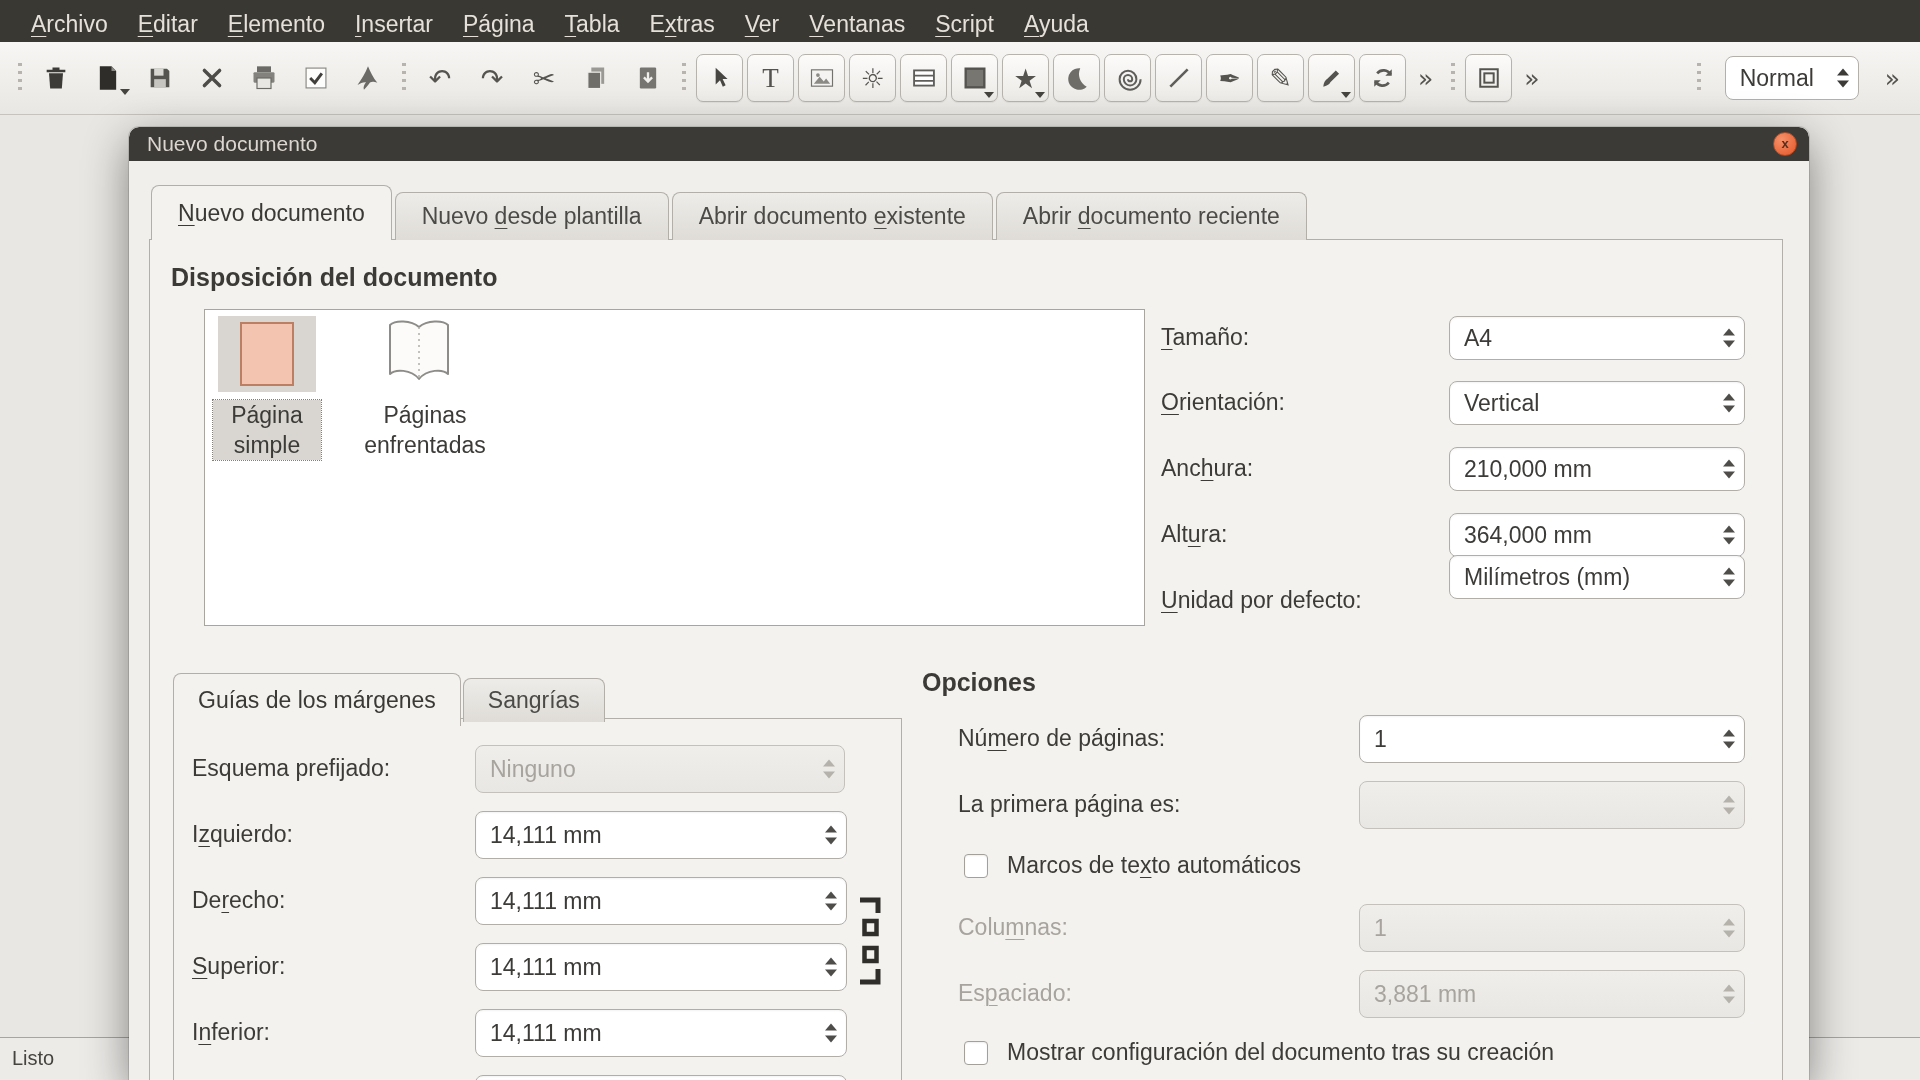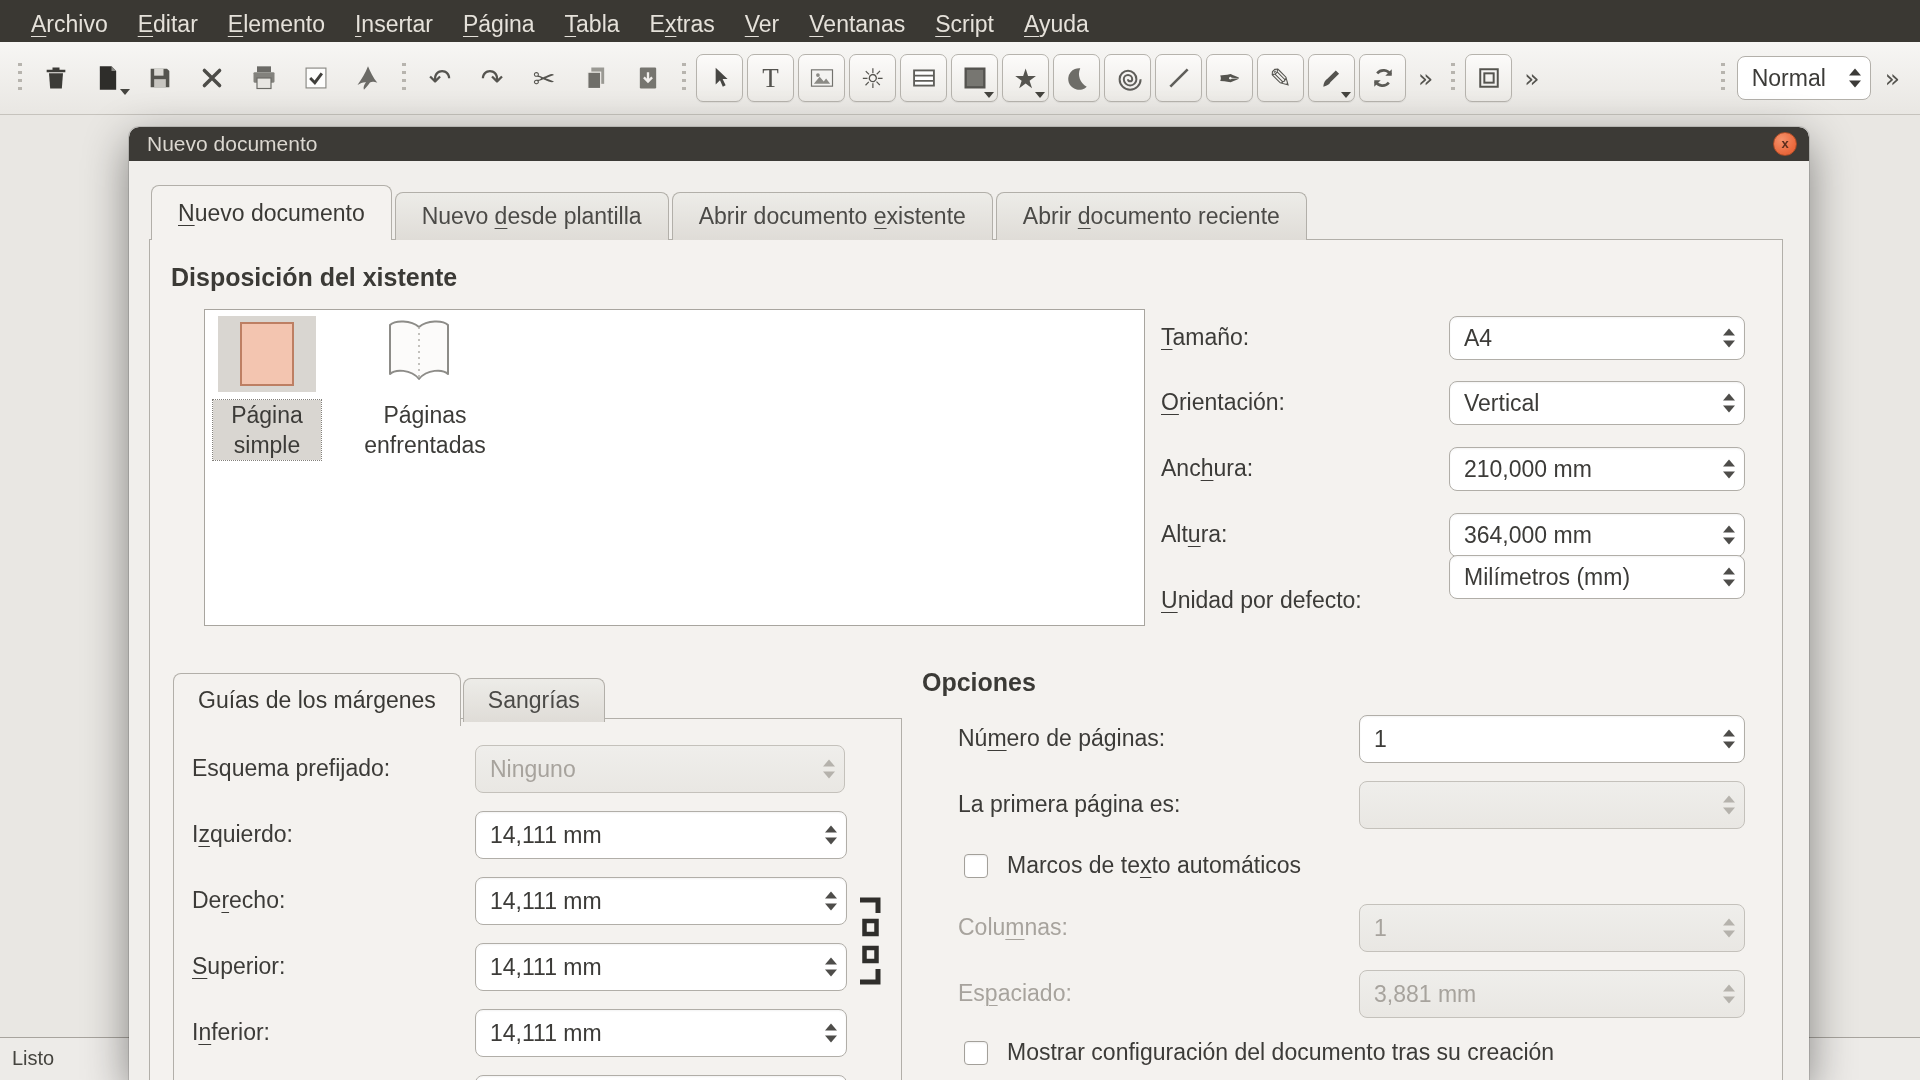--- a/index.html
+++ b/index.html
@@ -15,21 +15,21 @@
   .toolbar{position:absolute;left:0;top:42px;width:1920px;height:73px;background:linear-gradient(#f7f6f4,#e9e7e3);border-bottom:1px solid #c6c3bd;display:flex;align-items:center;padding:0 10px}
   .ti{width:36px;height:36px;margin:0 8px;display:flex;align-items:center;justify-content:center;position:relative;flex:none}
   .glyph{font-family:"DejaVu Sans",sans-serif;font-size:27px;color:#55544f;line-height:1}
   .handle{width:4px;height:30px;margin:0 8px;flex:none;background-image:repeating-linear-gradient(to bottom,#b7b4ae 0 3px,transparent 3px 8px)}
   .tbtn{width:47px;height:48px;margin:0 2px;flex:none;border:1px solid #b6b3ad;border-radius:7px;background:linear-gradient(#fcfbfa,#eceae6);display:flex;align-items:center;justify-content:center;position:relative;box-shadow:0 1px 1px rgba(0,0,0,.06)}
   .dd{position:absolute;right:3px;bottom:3px;width:0;height:0;border-left:5px solid transparent;border-right:5px solid transparent;border-top:6px solid #45443f}
   .ti .dd{right:-4px;bottom:1px}
   .chev{font-size:25px;color:#55544f;margin:0 10px;flex:none;font-family:"DejaVu Sans",sans-serif}
   .tserif{font-family:"Liberation Serif",serif;font-size:27px;color:#54534f}
   .spacer{flex:1}
-  .stylebox{width:134px;height:44px;background:#fff;border:1px solid #b3b0aa;border-radius:8px;position:relative;margin:0 4px;font-size:23px;line-height:42px;padding-left:14px;color:#3c3b38;flex:none}
+  .stylebox{width:134px;height:44px;background:#fff;border:1px solid #b3b0aa;border-radius:8px;position:relative;margin:0 16px;font-size:23px;line-height:42px;padding-left:14px;color:#3c3b38;flex:none}
 
   
   .statusbar{position:absolute;left:0;top:1037px;width:1920px;height:43px;background:#edebe8;border-top:1px solid #a8a49e;font-size:20px;color:#45443f;line-height:40px;padding-left:12px}
 
   
   .dialog{position:absolute;left:129px;top:127px;width:1680px;height:953px;background:#f1efec;box-shadow:0 14px 45px rgba(0,0,0,.45),0 0 0 1px rgba(0,0,0,.12);overflow:hidden;border-radius:10px 10px 0 0}
   .titlebar{position:absolute;left:0;top:0;width:100%;height:34px;background:#3c3a36;border-radius:10px 10px 0 0}
   .title{font-size:21px;color:#dbd7d0;line-height:33px;padding-left:18px}
   .closebtn{position:absolute;right:12px;top:5px;width:24px;height:24px;border-radius:50%;background:radial-gradient(circle at 35% 30%,#f5926b,#e9663a 72%);border:1px solid #a64b27;color:#5b2d1c;font-size:13px;text-align:center;line-height:21px;font-weight:bold}
 
@@ -256,21 +256,21 @@
   </div>
 
   <div class="dtabs">
     <div class="dtab active"><span></span><u>N</u><span>uevo documento</span></div>
     <div class="dtab"><span>Nuevo </span><u>d</u><span>esde plantilla</span></div>
     <div class="dtab"><span>Abrir documento </span><u>e</u><span>xistente</span></div>
     <div class="dtab"><span>Abrir </span><u>d</u><span>ocumento reciente</span></div>
   </div>
   <div class="frame"></div>
 
-  <div class="h1" style="left:42px;top:136px">Disposición del xistente</div>
+  <div class="h1" style="left:42px;top:136px">Disposición del documento</div>
 
   <div class="panel">
     <div class="cellsel">
       <div class="pageicon"></div>
     </div>
     <div class="bookwrap">
       <svg width="72" height="70" viewBox="0 0 72 70">
         <path d="M36 9 C28 2 12 2 7 7 L7 56 C12 51 28 51 36 61 C44 51 60 51 65 56 L65 7 C60 2 44 2 36 9 Z" fill="#fcfbfa" stroke="#8d8c88" stroke-width="2" stroke-linejoin="round"></path>
         <path d="M36 9 L36 61" stroke="#b4b2ad" stroke-width="1.6" stroke-dasharray="2 4"></path>
       </svg>

